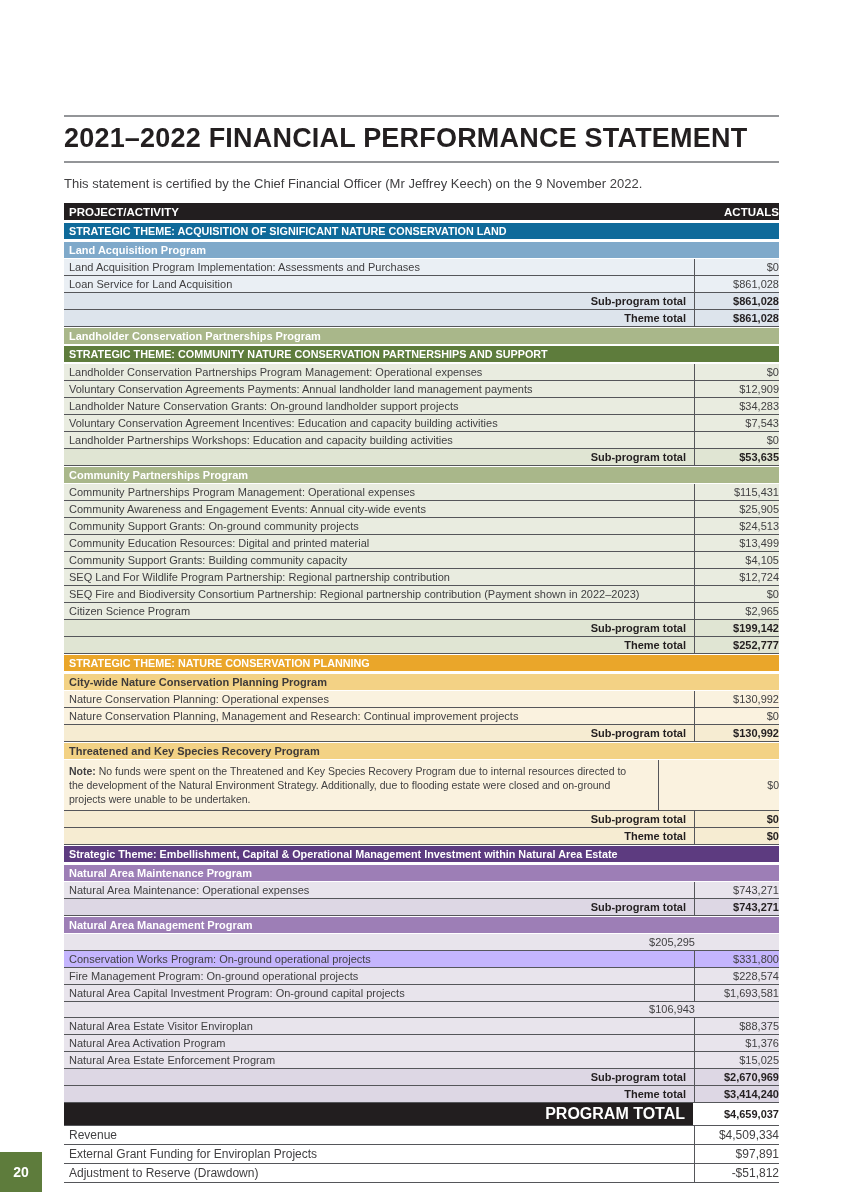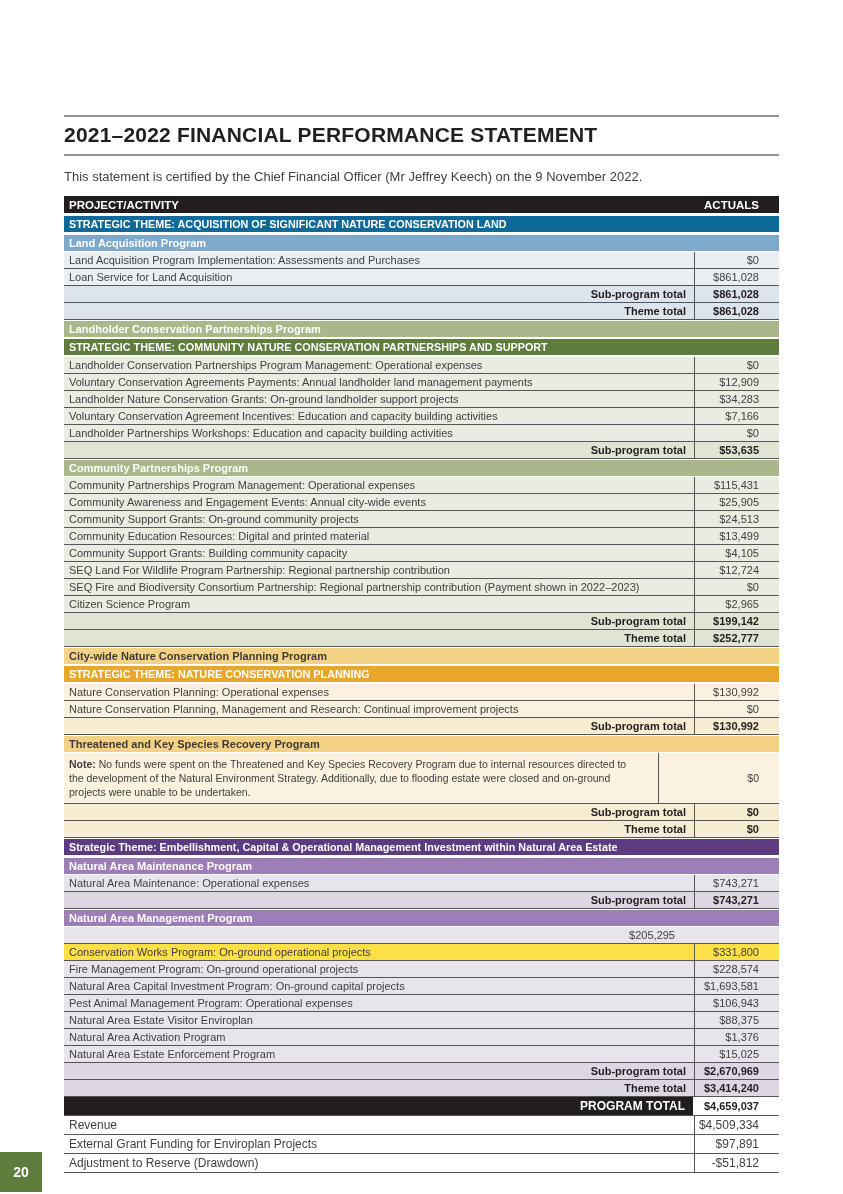--- a/index.html
+++ b/index.html
@@ -15,41 +15,41 @@
   }
   .content {
     position: absolute;
     left: 64px;
     top: 0;
     width: 715px;
   }
   .title-block { margin-top: 115px; }
   .rule { height: 2px; background: #939598; }
   h1.doc-title {
-    font-size: 21px;
+    font-size: 27px;
     font-weight: bold;
     color: #231f20;
     letter-spacing: 0.2px;
     padding: 6px 0 7px 0;
     white-space: nowrap;
   }
   .cert {
     font-size: 13px;
     color: #414042;
     margin: 13px 0 12px 0;
   }
   .fin-table { width: 100%; }
   .row {
     display: grid;
     grid-template-columns: 1fr 84px;
     width: 100%;
   }
   .cell { display: flex; align-items: center; min-width: 0; }
   .lbl { padding: 2px 4px 2px 5px; }
-  .val { justify-content: flex-end; padding-right: 20px; text-align: right; }
+  .val { justify-content: flex-end; padding-right: 0; text-align: right; }
 
   .row-head {
     background: #221e1f; color: #ffffff;
     font-weight: bold; font-size: 11.5px;
     height: 19px; border-bottom: 2px solid #ffffff;
   }
   .row-theme {
     color: #ffffff; font-weight: bold; font-size: 10.8px;
     min-height: 17px; border-bottom: 2px solid #ffffff; border-top: 1px solid #ffffff;
   }
@@ -74,21 +74,21 @@
     border-bottom: 1px solid #55565a;
     gap: 36px;
   }
   .row-note .lbl {
     display: block; padding: 4px 26px 4px 5px; line-height: 1.34;
     border-right: 1px solid #55565a;
   }
   .row-note .lbl .b { font-weight: bold; }
   .row-pt { min-height: 17px; border-bottom: 1px solid #55565a; }
   .row-pt .lbl {
-    background: #221e1f; color: #ffffff; font-weight: bold; font-size: 12px;
+    background: #221e1f; color: #ffffff; font-weight: bold; font-size: 16px;
     justify-content: flex-end; text-align: right; padding-right: 8px;
     border-right: 2px solid #ffffff;
   }
   .row-pt .val { font-weight: bold; color: #231f20; font-size: 11px; }
   .row-close {
     background: #ffffff; font-size: 12px; color: #414042;
     min-height: 16.6px; border-bottom: 1px solid #55565a;
   }
   .row-close .lbl { border-right: 1px solid #55565a; }
 
@@ -150,21 +150,21 @@
         <div class="row row-data" style="background: rgb(233, 236, 224);">
           <div class="cell lbl">Voluntary Conservation Agreements Payments: Annual landholder land management payments</div>
           <div class="cell val">$12,909</div>
         </div>
         <div class="row row-data" style="background: rgb(233, 236, 224);">
           <div class="cell lbl">Landholder Nature Conservation Grants: On-ground landholder support projects</div>
           <div class="cell val">$34,283</div>
         </div>
         <div class="row row-data" style="background: rgb(233, 236, 224);">
           <div class="cell lbl">Voluntary Conservation Agreement Incentives: Education and capacity building activities</div>
-          <div class="cell val">$7,166</div>
+          <div class="cell val">$7,543</div>
         </div>
         <div class="row row-data" style="background: rgb(233, 236, 224);">
           <div class="cell lbl">Landholder Partnerships Workshops: Education and capacity building activities</div>
           <div class="cell val">$0</div>
         </div>
         <div class="row row-total" style="background: rgb(224, 229, 211);">
           <div class="cell lbl">Sub-program total</div>
           <div class="cell val">$53,635</div>
         </div>
         <div class="row row-program" style="background: rgb(169, 183, 138);">
@@ -203,25 +203,25 @@
           <div class="cell val">$2,965</div>
         </div>
         <div class="row row-total" style="background: rgb(224, 229, 211);">
           <div class="cell lbl">Sub-program total</div>
           <div class="cell val">$199,142</div>
         </div>
         <div class="row row-total" style="background: rgb(224, 229, 211);">
           <div class="cell lbl">Theme total</div>
           <div class="cell val">$252,777</div>
         </div>
+        <div class="row row-theme" style="background: rgb(234, 166, 42);">
+          <div class="cell lbl">STRATEGIC THEME: NATURE CONSERVATION PLANNING</div>
+        </div>
         <div class="row row-program" style="background: rgb(243, 210, 133);">
           <div class="cell lbl" style="color: rgb(62, 58, 57);">City-wide Nature Conservation Planning Program</div>
-        </div>
-        <div class="row row-theme" style="background: rgb(234, 166, 42);">
-          <div class="cell lbl">STRATEGIC THEME: NATURE CONSERVATION PLANNING</div>
         </div>
         <div class="row row-data" style="background: rgb(250, 242, 223);">
           <div class="cell lbl">Nature Conservation Planning: Operational expenses</div>
           <div class="cell val">$130,992</div>
         </div>
         <div class="row row-data" style="background: rgb(250, 242, 223);">
           <div class="cell lbl">Nature Conservation Planning, Management and Research: Continual improvement projects</div>
           <div class="cell val">$0</div>
         </div>
         <div class="row row-total" style="background: rgb(246, 236, 210);">
@@ -256,34 +256,33 @@
         <div class="row row-total" style="background: rgb(221, 215, 228);">
           <div class="cell lbl">Sub-program total</div>
           <div class="cell val">$743,271</div>
         </div>
         <div class="row row-program" style="background: rgb(157, 126, 182);">
           <div class="cell lbl" style="color: rgb(255, 255, 255);">Natural Area Management Program</div>
         </div>
         <div class="row row-data" style="background: rgb(232, 228, 236);">
           <div class="cell val">$205,295</div>
         </div>
-        <div class="row row-data" style="background: #fde047;">
+        <div class="row row-data" style="background: #c4b5fd;">
           <div class="cell lbl">Conservation Works Program: On-ground operational projects</div>
           <div class="cell val">$331,800</div>
         </div>
         <div class="row row-data" style="background: rgb(232, 228, 236);">
           <div class="cell lbl">Fire Management Program: On-ground operational projects</div>
           <div class="cell val">$228,574</div>
         </div>
         <div class="row row-data" style="background: rgb(232, 228, 236);">
           <div class="cell lbl">Natural Area Capital Investment Program: On-ground capital projects</div>
           <div class="cell val">$1,693,581</div>
         </div>
         <div class="row row-data" style="background: rgb(232, 228, 236);">
-          <div class="cell lbl">Pest Animal Management Program: Operational expenses</div>
           <div class="cell val">$106,943</div>
         </div>
         <div class="row row-data" style="background: rgb(232, 228, 236);">
           <div class="cell lbl">Natural Area Estate Visitor Enviroplan</div>
           <div class="cell val">$88,375</div>
         </div>
         <div class="row row-data" style="background: rgb(232, 228, 236);">
           <div class="cell lbl">Natural Area Activation Program</div>
           <div class="cell val">$1,376</div>
         </div>

